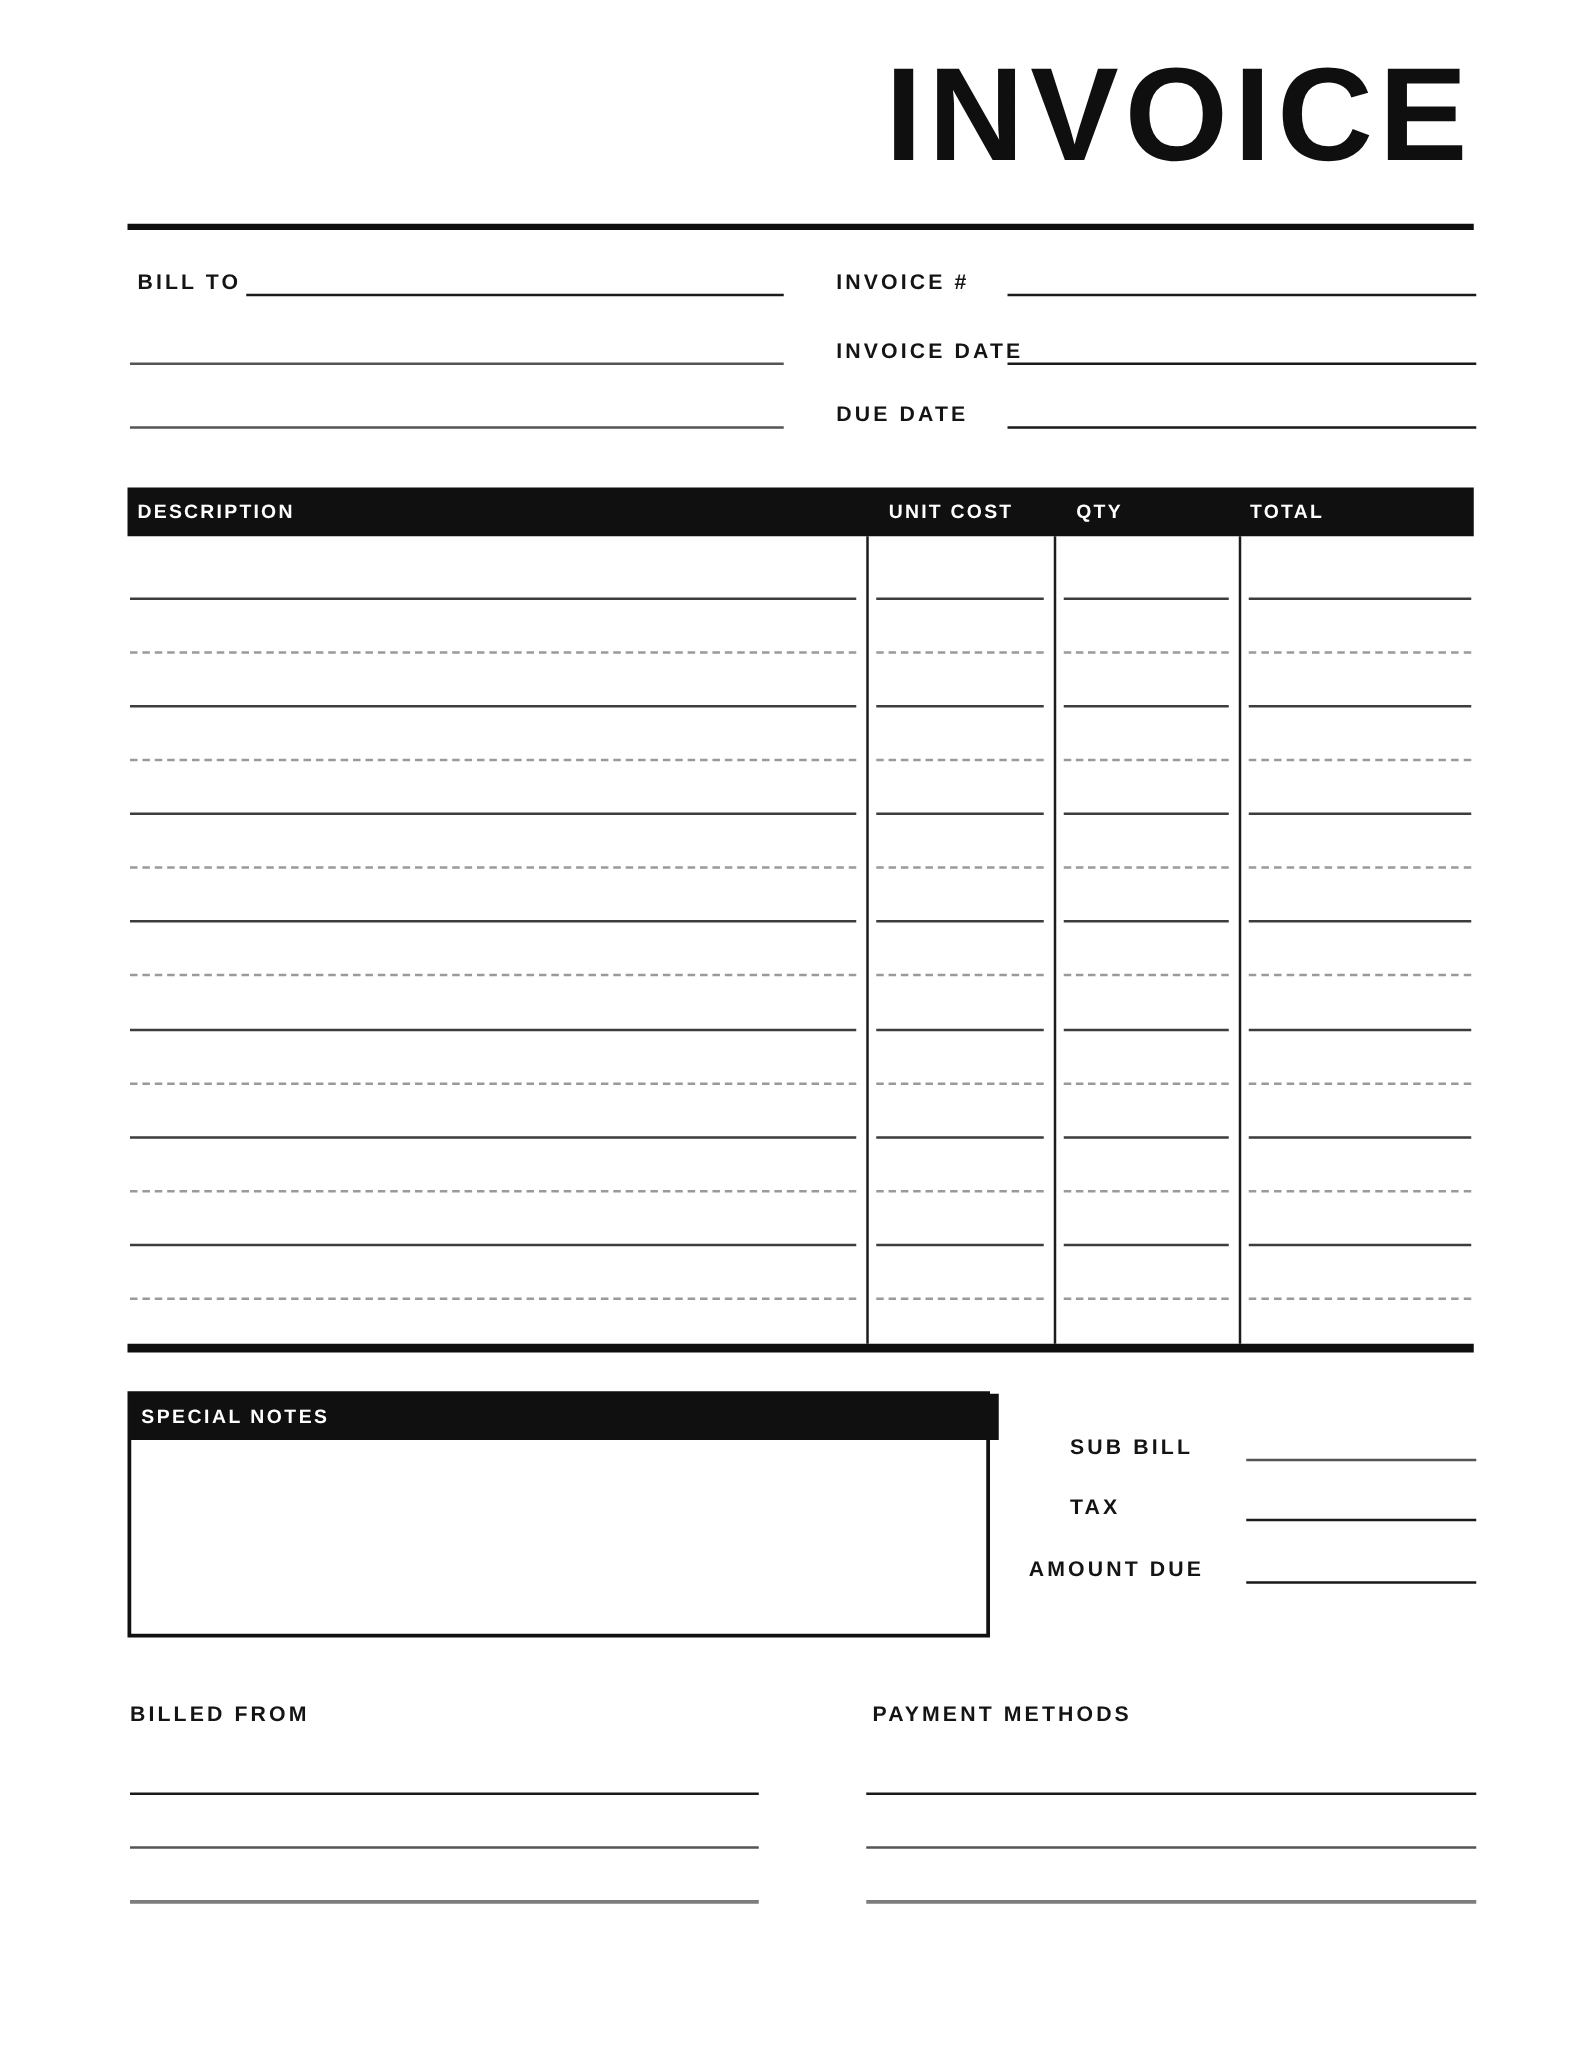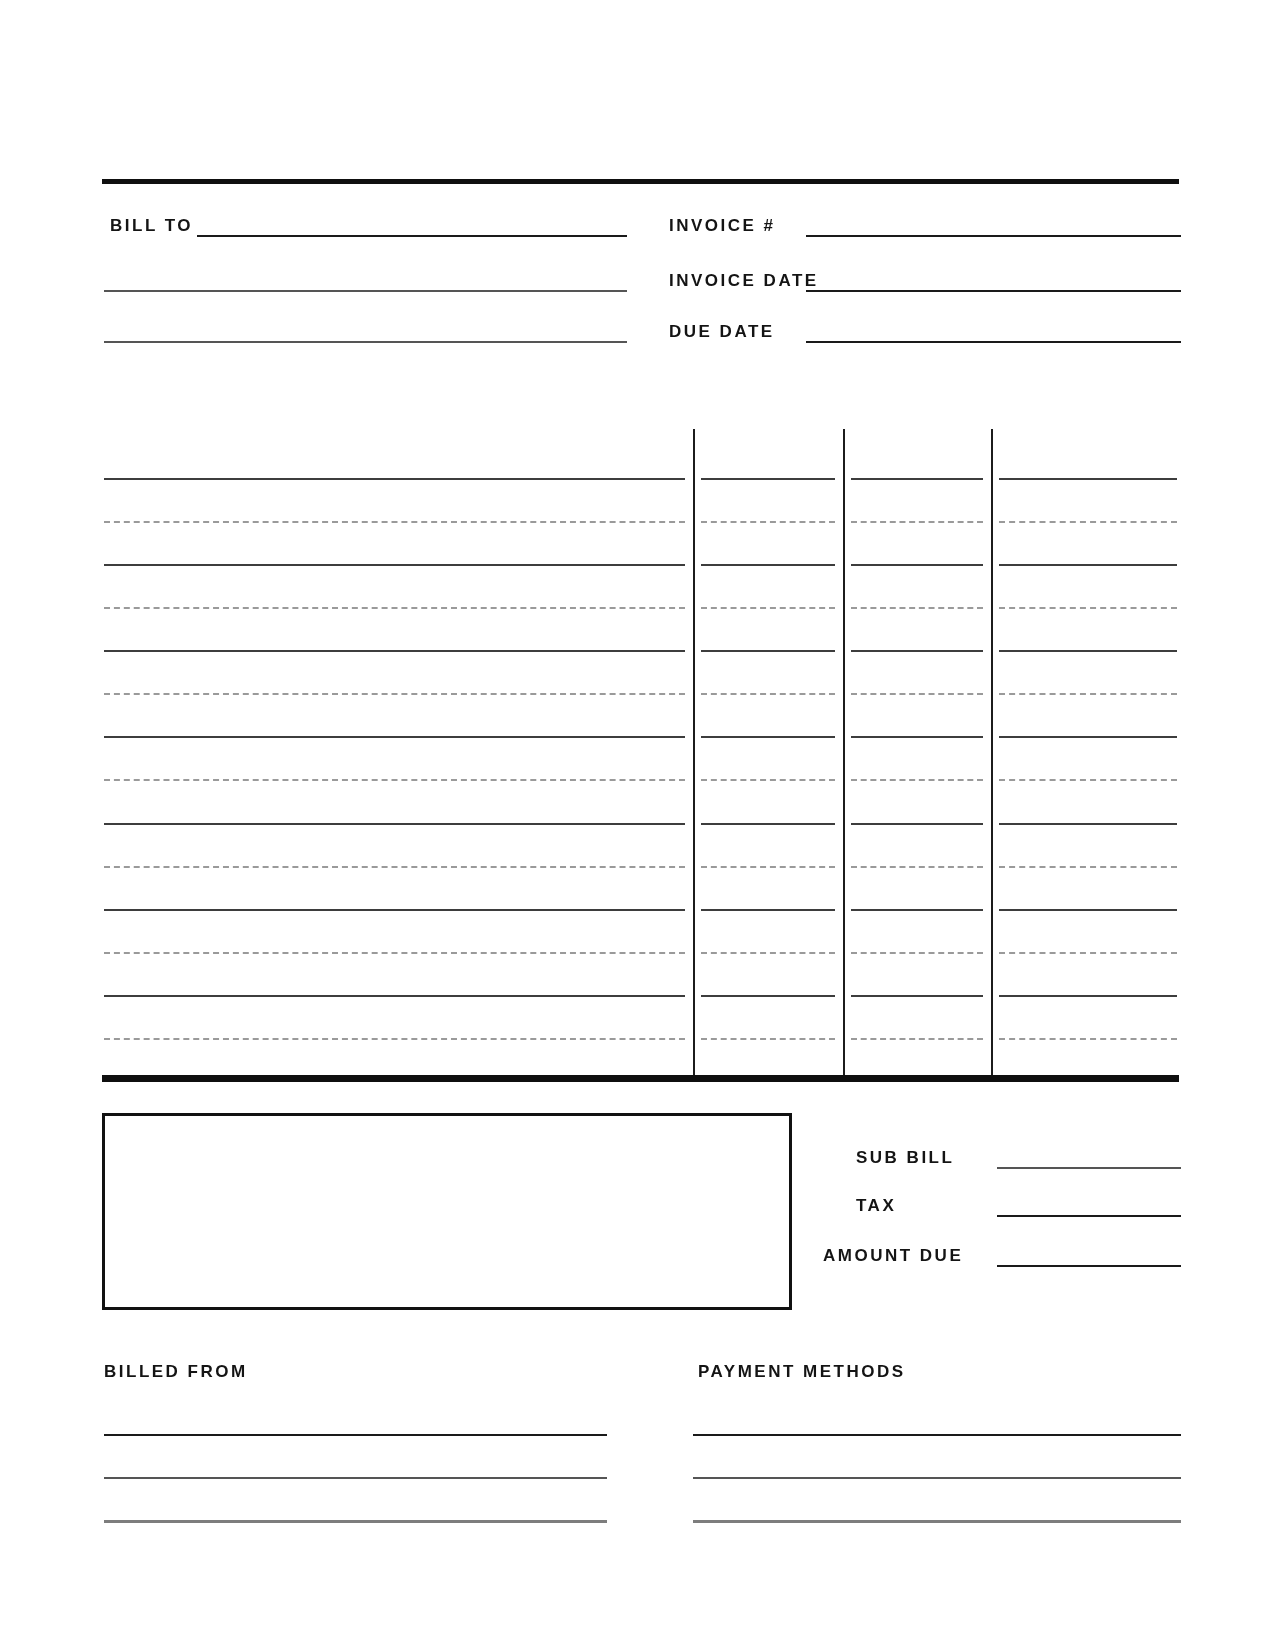--- a/index.html
+++ b/index.html
@@ -60,36 +60,43 @@
     font-size:52px;font-weight:400;letter-spacing:9px;word-spacing:28px;
     color:#161616;line-height:1;
   }
   .thankyou .inner{display:inline-block;transform:scaleX(0.82);transform-origin:center;}
 </style>
 </head>
 <body>
 
 <div class="page">
 
+  <div class="abs title">INVOICE</div>
   <div class="abs top-rule"></div>
 
   <div class="abs lbl" style="left:110px;top:217px;">BILL TO</div>
   <div class="abs fline thin" style="left:197px;top:235px;width:430px;"></div>
   <div class="abs fline gray" style="left:104px;top:290px;width:523px;"></div>
   <div class="abs fline gray" style="left:104px;top:341px;width:523px;"></div>
 
   <div class="abs lbl" style="left:669px;top:217px;">INVOICE #</div>
   <div class="abs fline thin" style="left:806px;top:235px;width:375px;"></div>
 
   <div class="abs lbl" style="left:669px;top:272px;">INVOICE DATE</div>
   <div class="abs fline thin" style="left:806px;top:290px;width:375px;"></div>
 
   <div class="abs lbl" style="left:669px;top:323px;">DUE DATE</div>
   <div class="abs fline thin" style="left:806px;top:341px;width:375px;"></div>
 
+  <div class="abs thead">
+    <span class="hlbl" style="left:8px;">DESCRIPTION</span>
+    <span class="hlbl" style="left:609px;">UNIT COST</span>
+    <span class="hlbl" style="left:759px;">QTY</span>
+    <span class="hlbl" style="left:898px;">TOTAL</span>
+  </div>
 
   <div class="abs tbody">
     <div class="vline" style="left:591px;"></div>
     <div class="vline" style="left:741px;"></div>
     <div class="vline" style="left:889px;"></div>
     <div id="rowlines">
         <div class="rowline solid" style="top: 49px;">
           <div class="seg s-desc"></div>
           <div class="seg s-unit"></div>
           <div class="seg s-qty"></div>
@@ -172,20 +179,23 @@
           <div class="seg s-unit"></div>
           <div class="seg s-qty"></div>
           <div class="seg s-total"></div>
         </div>
       </div>
   </div>
 
   <div class="abs bottom-rule"></div>
 
   <div class="abs notes-box">
+    <div class="notes-head">
+      <span class="hlbl">SPECIAL NOTES</span>
+    </div>
     <div class="notes-content"></div>
   </div>
 
   <div class="abs lbl" style="left:856px;top:1149px;">SUB BILL</div>
   <div class="abs fline gray" style="left:997px;top:1167px;width:184px;"></div>
 
   <div class="abs lbl" style="left:856px;top:1197px;">TAX</div>
   <div class="abs fline thin" style="left:997px;top:1215px;width:184px;"></div>
 
   <div class="abs lbl" style="left:823px;top:1247px;">AMOUNT DUE</div>

